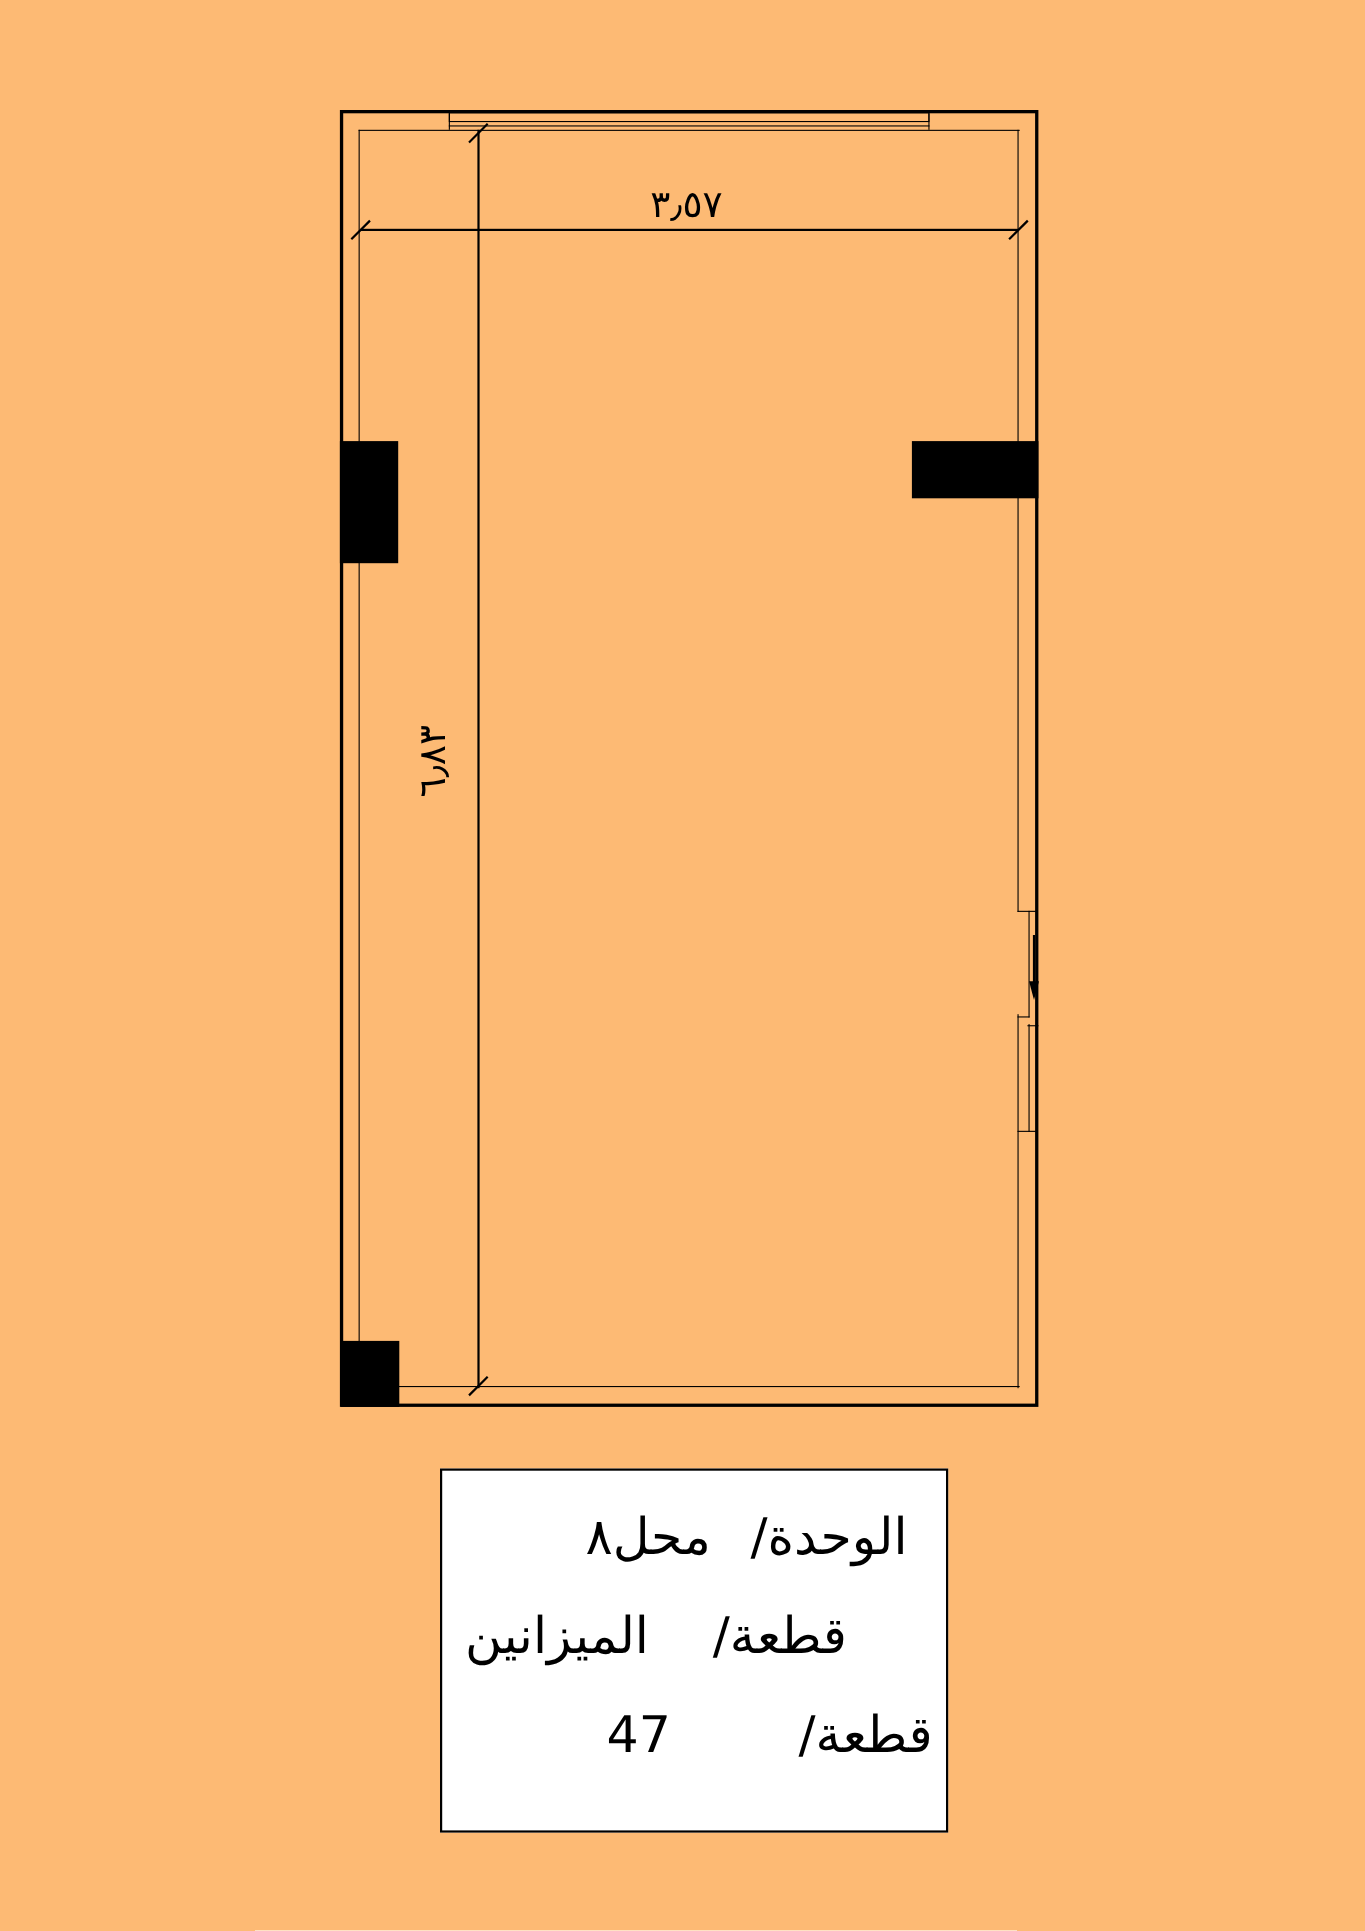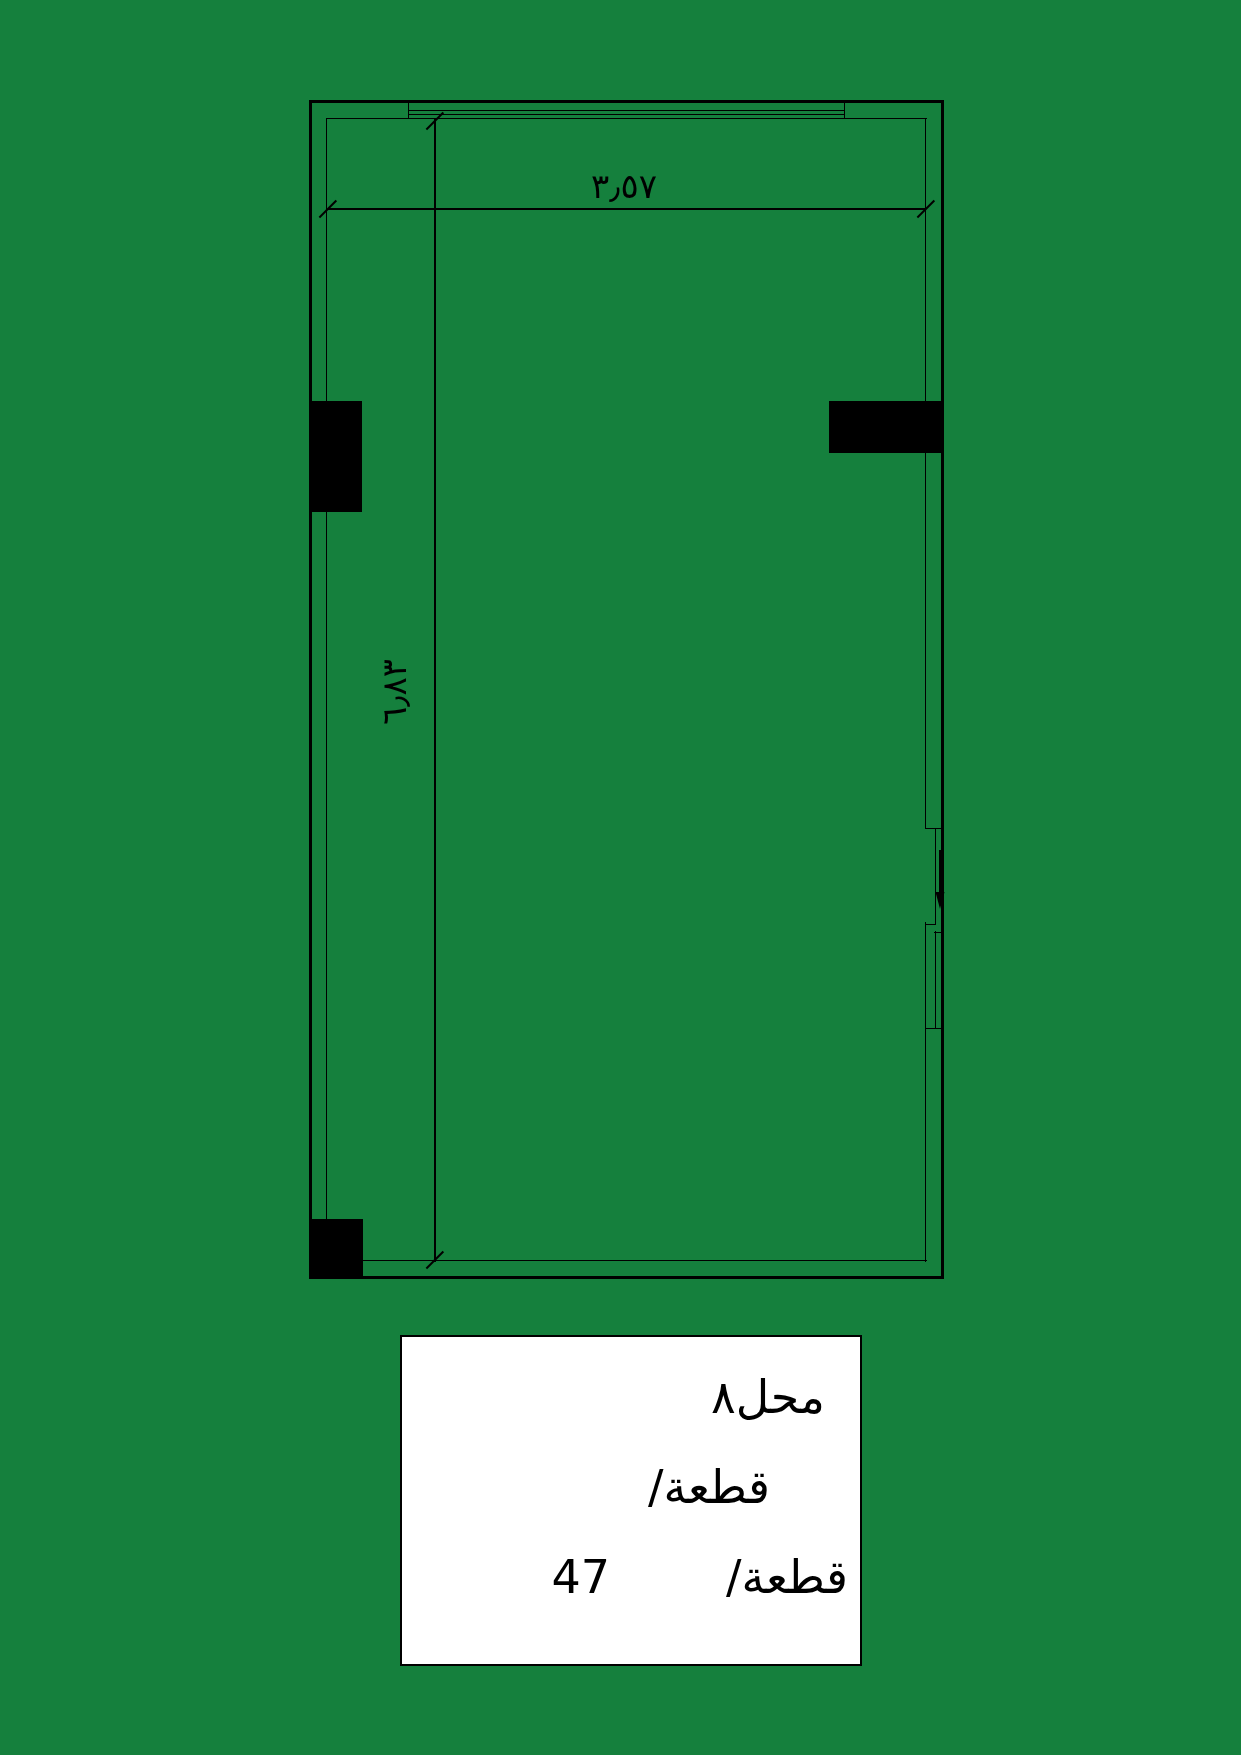--- a/index.html
+++ b/index.html
@@ -1,19 +1,19 @@
 <!DOCTYPE html>
 <html><head>
 <meta charset="utf-8">
 <style>
   html,body{margin:0;padding:0;background:#ffffff;}
   .canvas{
     position:relative;
     width:1241px;height:1755px;
-    background:#15803d;
+    background:#fdba74;
     font-family:"DejaVu Sans", sans-serif;
     overflow:hidden;
   }
   
   .hline{position:absolute;background:#000;height:1.4px;}
   .vline{position:absolute;background:#000;width:1.4px;}
   .thin{height:1.1px;}
   .vthin{width:1.1px;}
   
   .outer-wall{
@@ -87,24 +87,26 @@
   <div class="tick" style="left:914px;top:208px;"></div>
   <div class="dim-text" style="left:524px;top:166px;width:200px;" dir="ltr">٣٫٥٧</div>
 
   <div class="dim-line-v" style="left:434px;top:118px;height:1144px;"></div>
   <div class="tick" style="left:423px;top:120px;"></div>
   <div class="tick" style="left:423px;top:1259px;"></div>
   <div class="dim-text dim-text-v" style="left:334px;top:672px;width:120px;" dir="ltr">٦٫٨٣</div>
 
   <div class="title-block">
     <div class="tb-row r1" dir="rtl">
+      <span class="lbl">الوحدة/</span>
       <span class="val">محل٨</span>
     </div>
     <div class="tb-row r2" dir="rtl">
       <span class="lbl">قطعة/</span>
+      <span class="val">الميزانين</span>
     </div>
     <div class="tb-row r3" dir="rtl">
       <span class="lbl">قطعة/</span>
       <span class="val">47</span>
     </div>
   </div>
 
 </div>
 
 </body></html>

